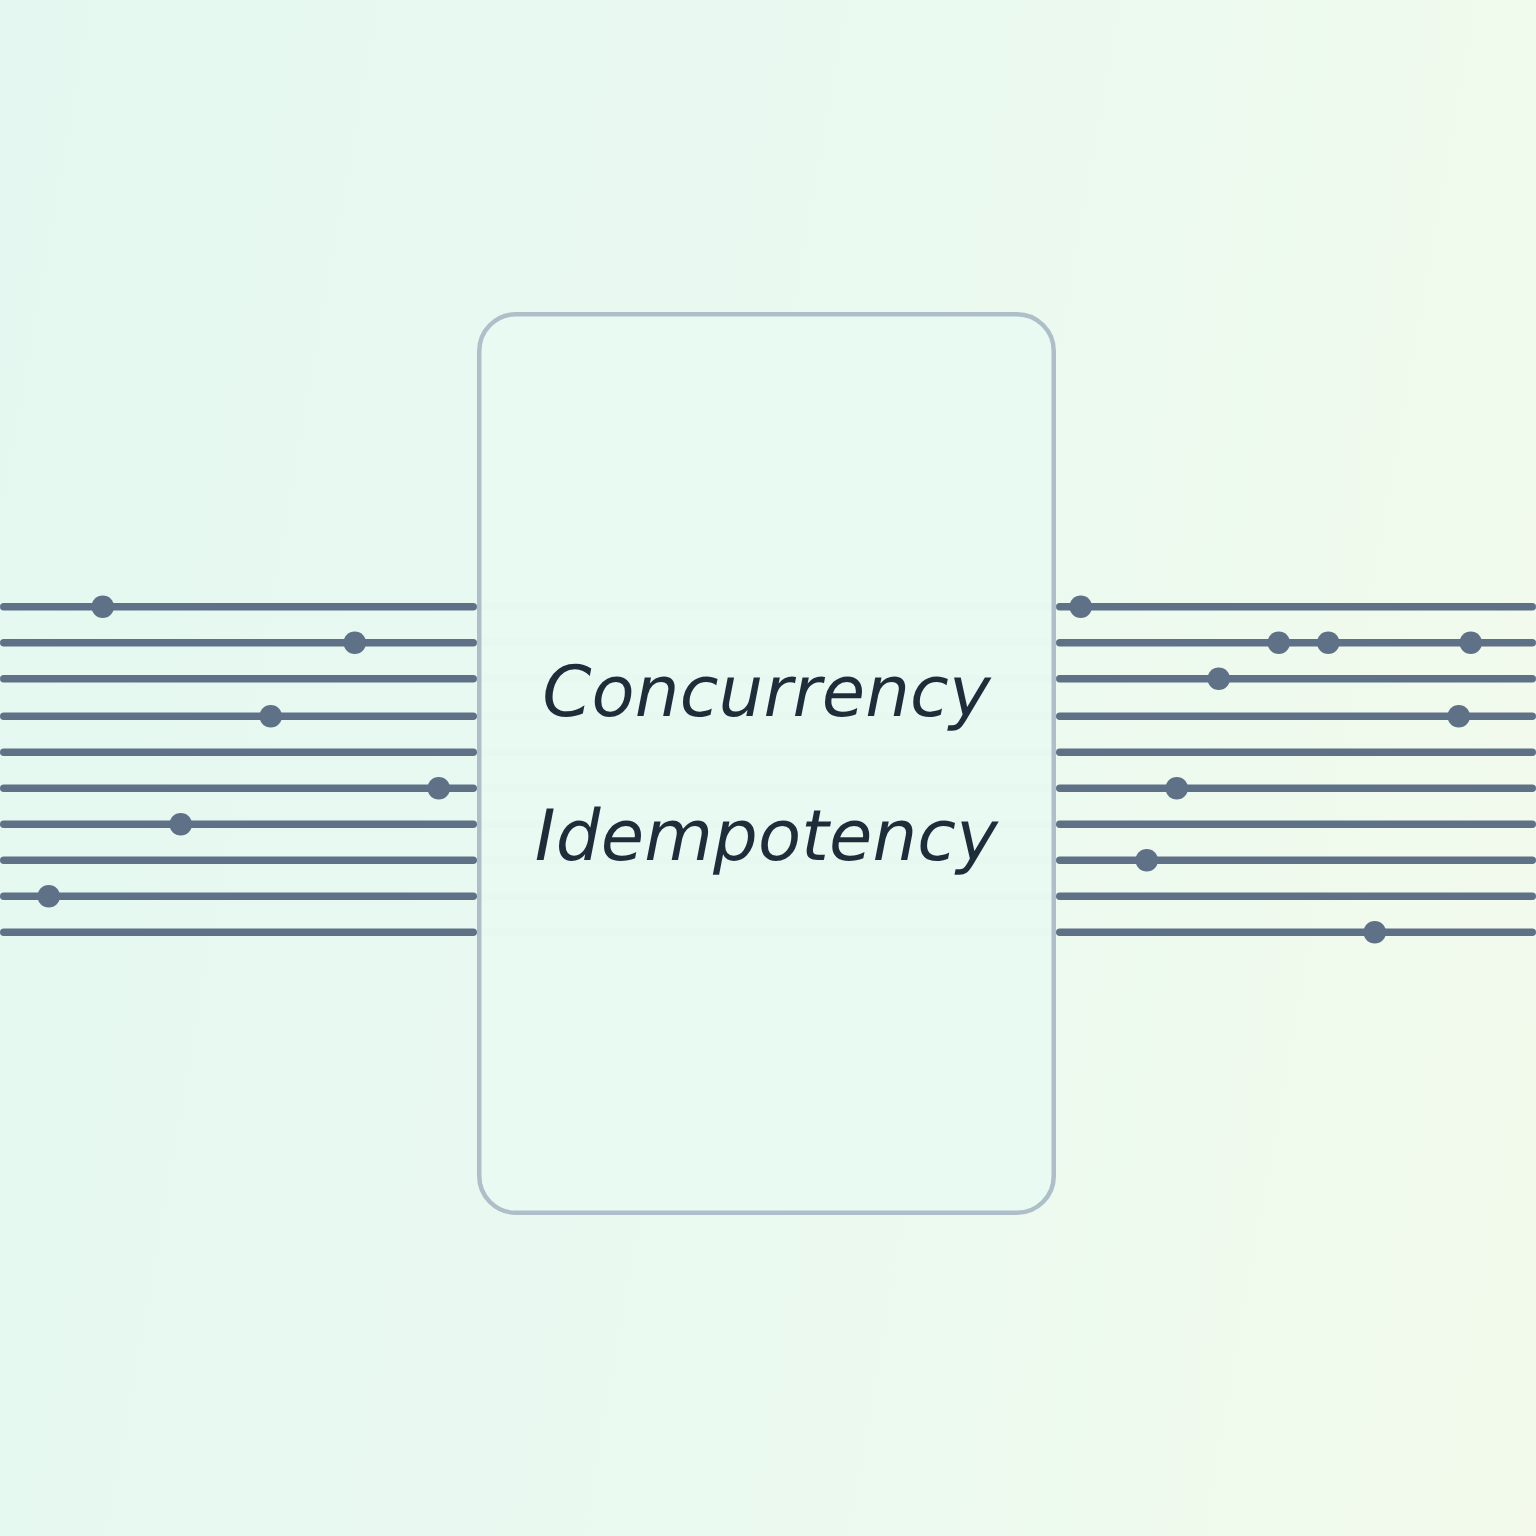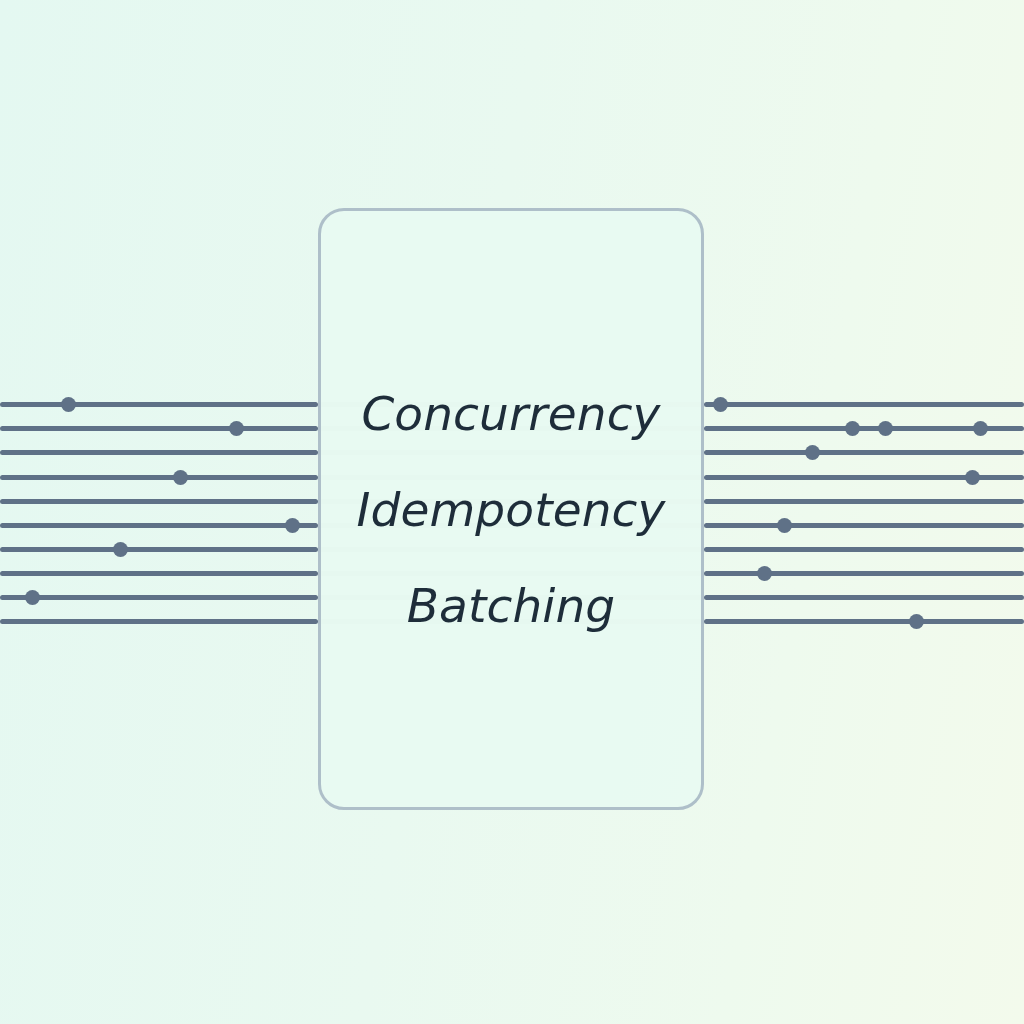--- a/index.html
+++ b/index.html
@@ -123,16 +123,15 @@
       <div class="rail-dot" style="left: 24.5px; top: 589.5px; background: rgb(95, 113, 135);"></div>
       <div class="rail-line" style="left: 0px; top: 618.5px; width: 318px; background: rgb(95, 113, 135);"></div>
       <div class="rail-line under" style="left: 318px; top: 618.5px; width: 386px; background: rgb(95, 113, 135);"></div>
       <div class="rail-line" style="left: 704px; top: 618.5px; width: 320px; background: rgb(95, 113, 135);"></div>
       <div class="rail-dot" style="left: 908.5px; top: 613.5px; background: rgb(95, 113, 135);"></div>
     </div>
 
   <div id="card">
     <div class="concept">Concurrency</div>
     <div class="concept">Idempotency</div>
-    <div class="concept">Batching</div>
   </div>
 
 </div>
 
 </body></html>

